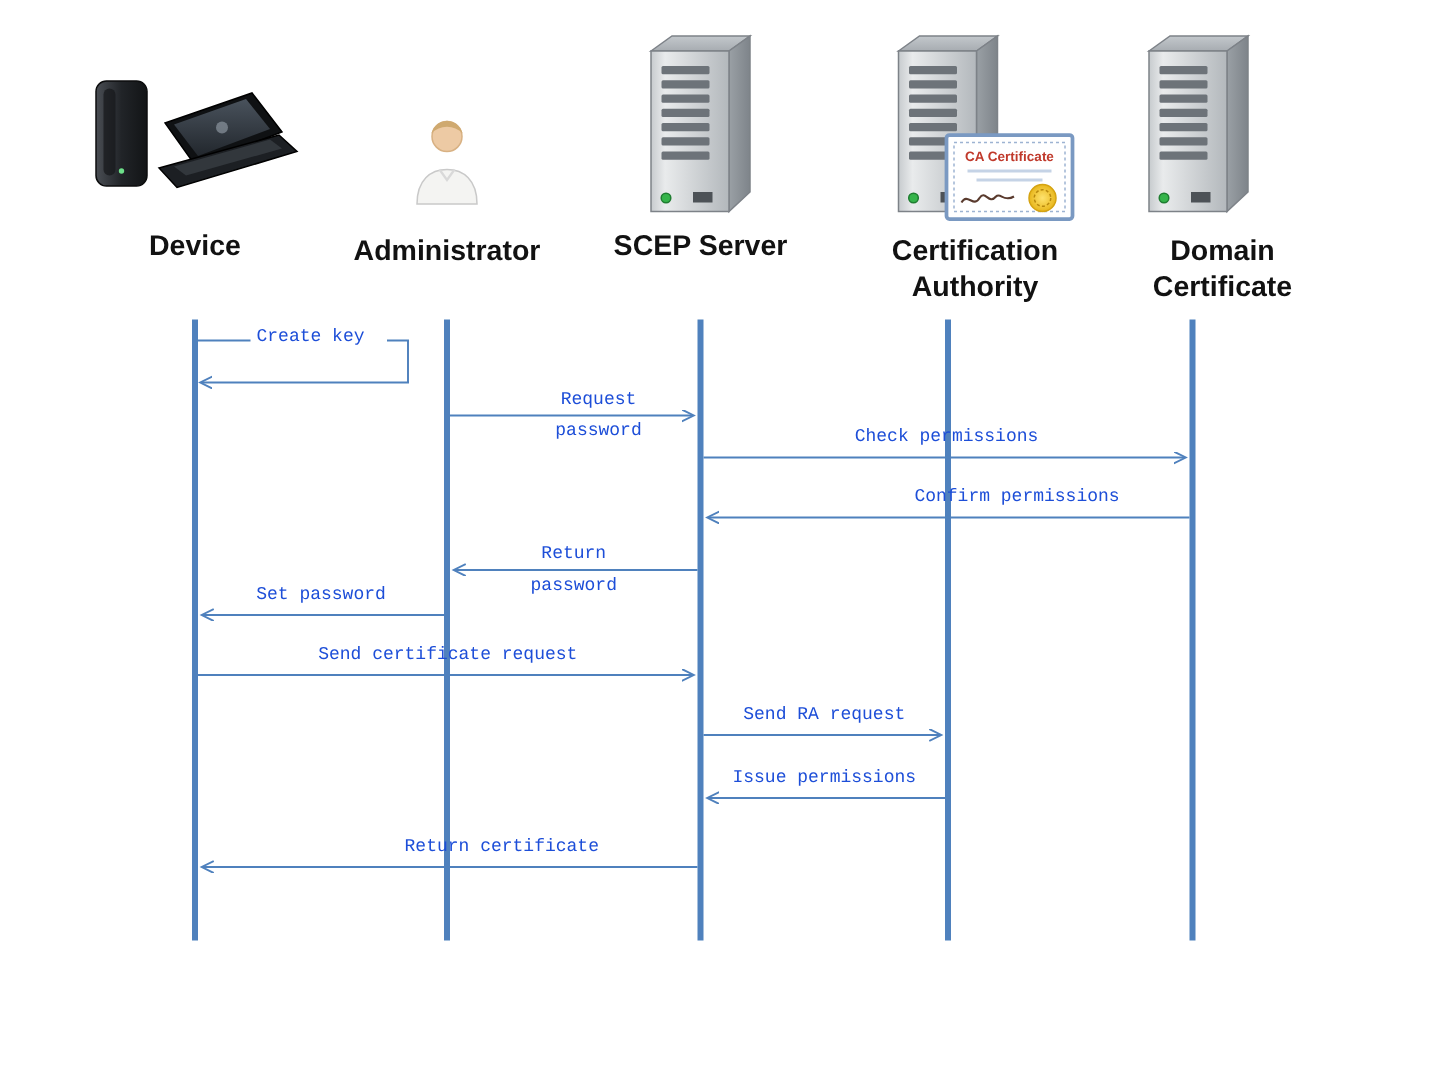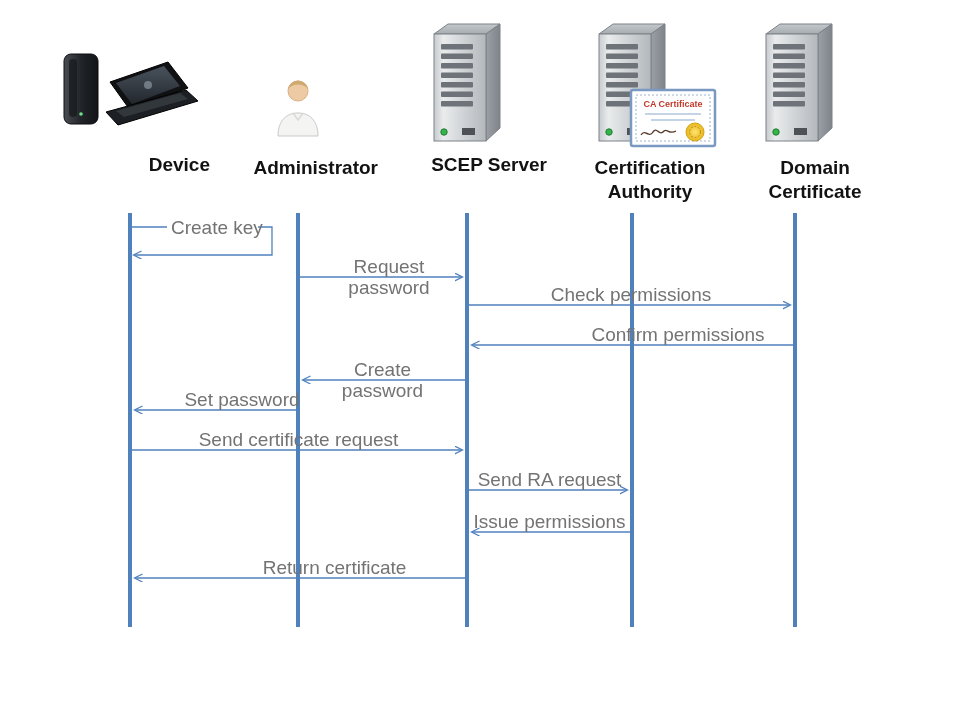--- a/index.html
+++ b/index.html
@@ -1,24 +1,24 @@
 <!DOCTYPE html>
 <html><head>
 <meta charset="utf-8">
 <style>
   html,body{margin:0;padding:0;background:#ffffff;}
   body{width:960px;height:720px;font-family:"Liberation Sans",sans-serif;overflow:hidden;}
   .stage{position:relative;width:960px;height:720px;background:#ffffff;}
   .actor{position:absolute;top:0;}
   .actor-icon{position:absolute;}
   .actor-label{position:absolute;font-size:19px;font-weight:600;color:#121212;line-height:1.28;}
-  .actor-label.center{text-align:right;}
+  .actor-label.center{text-align:center;}
   .actor-label.left{text-align:center;}
   #arrows-layer{position:absolute;left:0;top:0;pointer-events:none;}
-  .msg-label{position:absolute;font-size:19px;color:#737373;white-space:nowrap;transform:translateX(-50%);}
+  .msg-label{position:absolute;font-size:12px;color:#1d4ed8;white-space:nowrap;transform:translateX(-50%);font-family:Liberation Mono, monospace;}
   .msg-label.wrap{white-space:normal;width:96px;text-align:center;line-height:21px;}
   .msg-label.self{transform:none;}
 </style>
 </head>
 <body>
 
 <div class="stage">
 
   <svg width="0" height="0" style="position:absolute" aria-hidden="true">
     <defs>
@@ -160,24 +160,24 @@
       <polyline points="465,380 303,380" fill="none" stroke="#4f81bd" stroke-width="1.3" marker-end="url(#arrowhead)"></polyline>
       <polyline points="296,410 135,410" fill="none" stroke="#4f81bd" stroke-width="1.3" marker-end="url(#arrowhead)"></polyline>
       <polyline points="132,450 462,450" fill="none" stroke="#4f81bd" stroke-width="1.3" marker-end="url(#arrowhead)"></polyline>
       <polyline points="469,490 627,490" fill="none" stroke="#4f81bd" stroke-width="1.3" marker-end="url(#arrowhead)"></polyline>
       <polyline points="630,532 472,532" fill="none" stroke="#4f81bd" stroke-width="1.3" marker-end="url(#arrowhead)"></polyline>
       <polyline points="465,578 135,578" fill="none" stroke="#4f81bd" stroke-width="1.3" marker-end="url(#arrowhead)"></polyline>
     </svg>
 
   <div id="labels-layer">
       <div class="msg-label self" style="left: 171px; top: 217px;">Create key</div>
-      <div class="msg-label wrap" style="left: 389px; top: 256px;">Request password</div>
+      <div class="msg-label wrap" style="left: 399px; top: 256px;">Request password</div>
       <div class="msg-label" style="left: 631px; top: 284px;">Check permissions</div>
       <div class="msg-label" style="left: 631px; top: 324px; margin-left: 47px;">Confirm permissions</div>
-      <div class="msg-label wrap" style="left: 382.5px; top: 359px;">Create password</div>
-      <div class="msg-label" style="left: 214px; top: 389px; margin-left: 28px;">Set password</div>
+      <div class="msg-label wrap" style="left: 382.5px; top: 359px;">Return password</div>
+      <div class="msg-label" style="left: 214px; top: 389px;">Set password</div>
       <div class="msg-label" style="left: 298.5px; top: 429px;">Send certificate request</div>
       <div class="msg-label" style="left: 549.5px; top: 469px;">Send RA request</div>
       <div class="msg-label" style="left: 549.5px; top: 511px;">Issue permissions</div>
       <div class="msg-label" style="left: 298.5px; top: 557px; margin-left: 36px;">Return certificate</div>
     </div>
 
 </div>
 
 </body></html>

